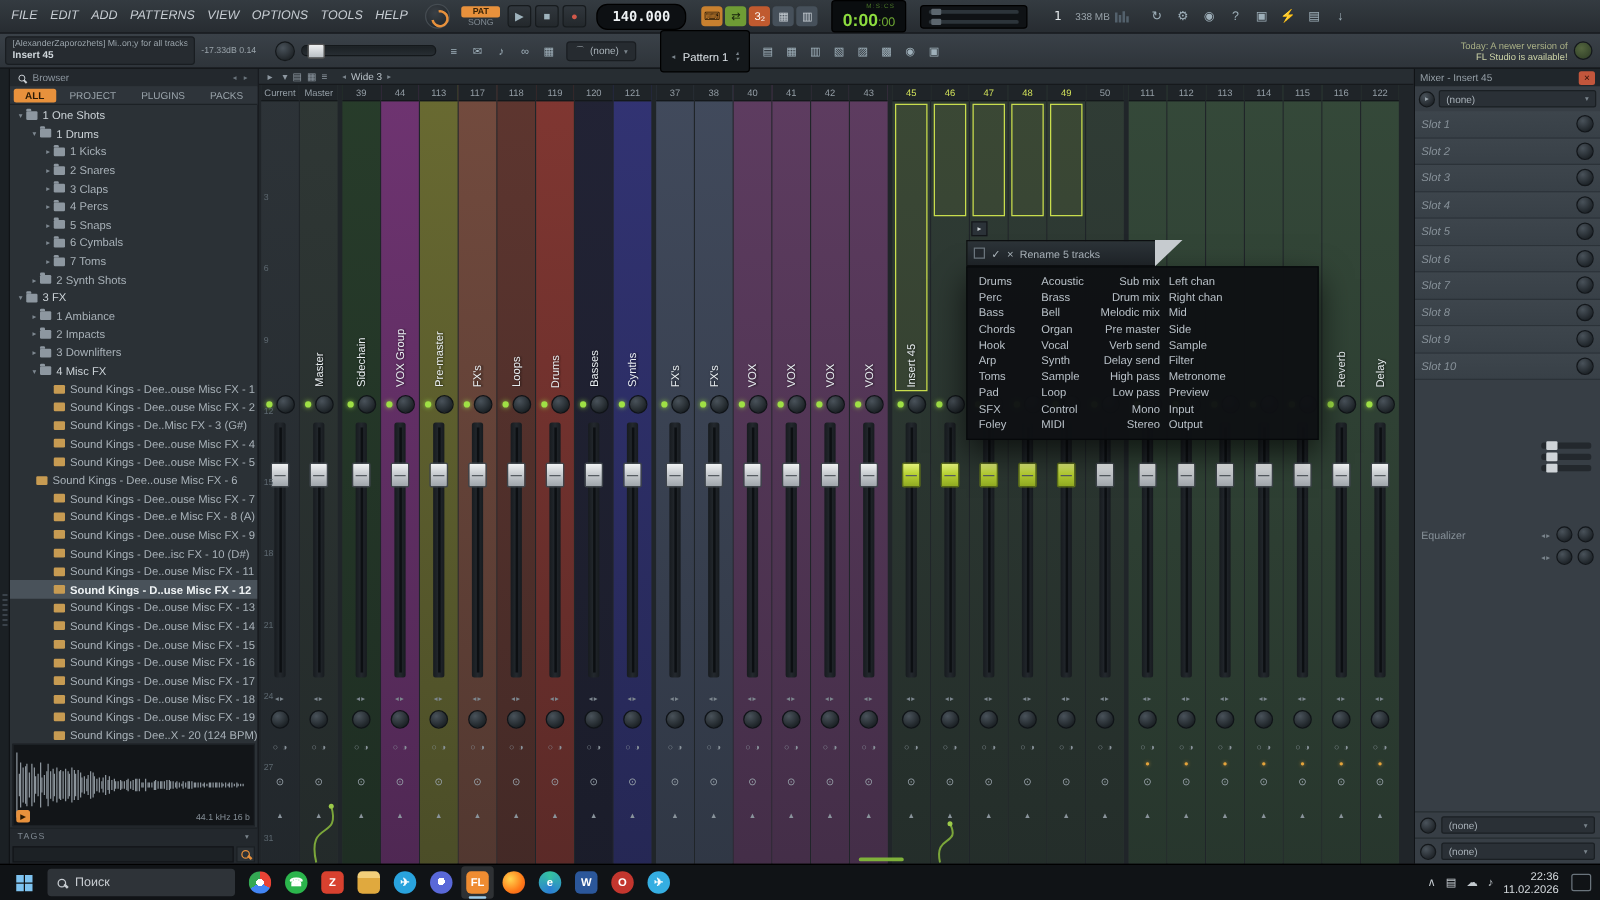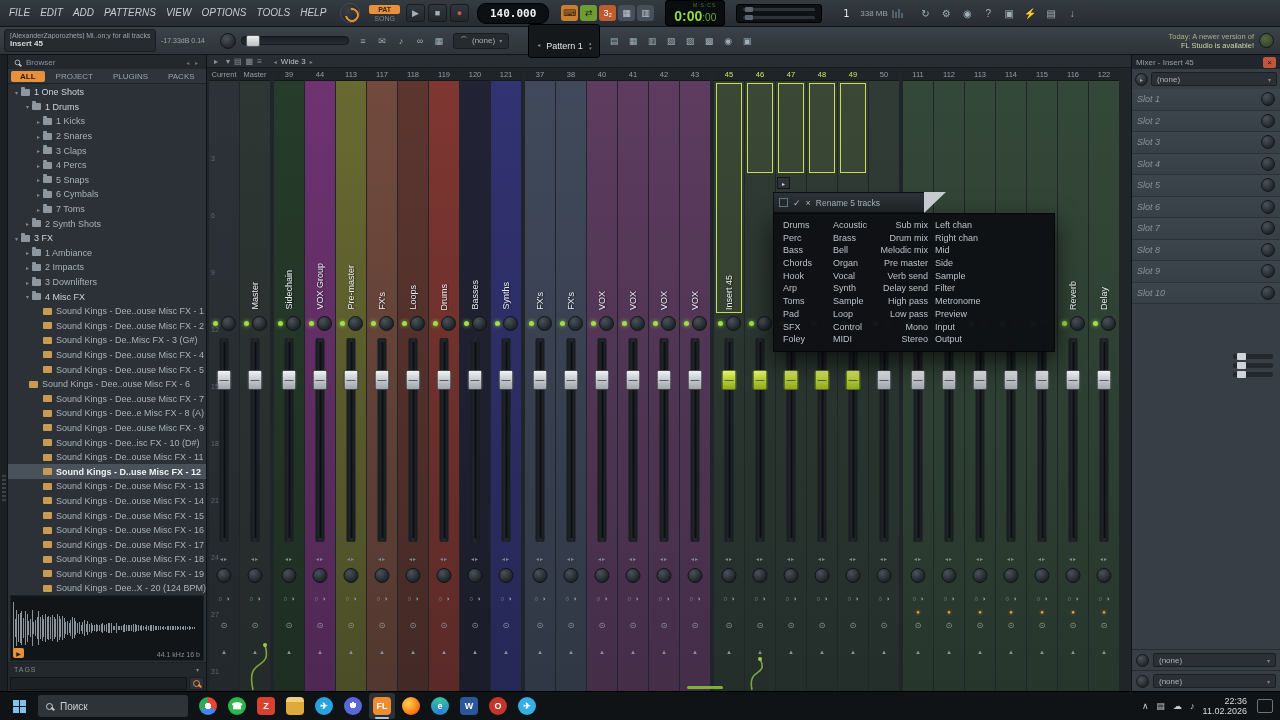--- a/index.html
+++ b/index.html
@@ -1262,20 +1262,33 @@
         <div class="mini-track">
             <div class="mini-handle"></div>
           </div>
         <div class="mini-track">
             <div class="mini-handle"></div>
           </div>
         <div class="mini-track">
             <div class="mini-handle"></div>
           </div>
       </div>
+      <div class="rp-eq">
+        <div class="eq-row">
+          <span class="eq-label">Equalizer</span>
+          <span class="eq-arrows">◂▸</span>
+          <span class="eq-knob"></span>
+          <span class="eq-knob"></span>
+        </div>
+        <div class="eq-row right">
+          <span class="eq-arrows">◂▸</span>
+          <span class="eq-knob"></span>
+          <span class="eq-knob"></span>
+        </div>
+      </div>
       <div class="rp-spacer"></div>
       <div class="rp-io">
         <span class="rp-circle"></span>
         <span class="rp-select">
           <span>(none)</span>
           <span class="caret">▾</span>
         </span>
       </div>
       <div class="rp-io">
         <span class="rp-circle"></span>

